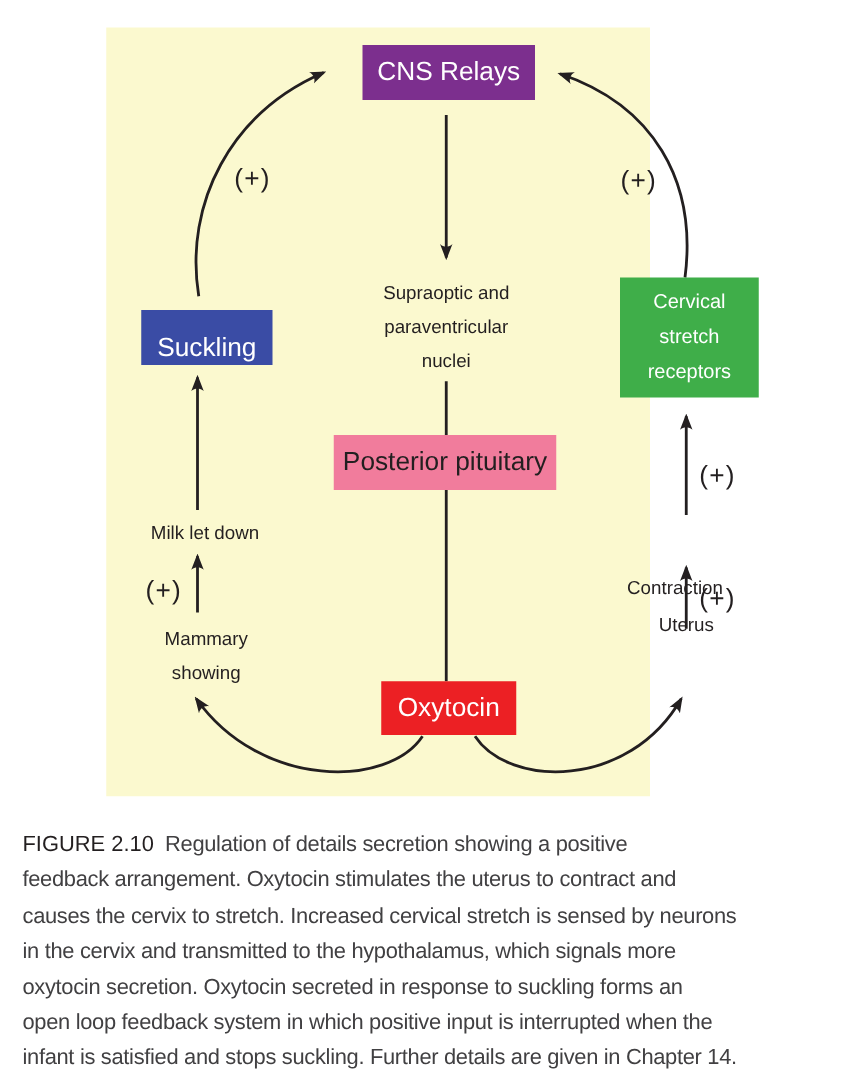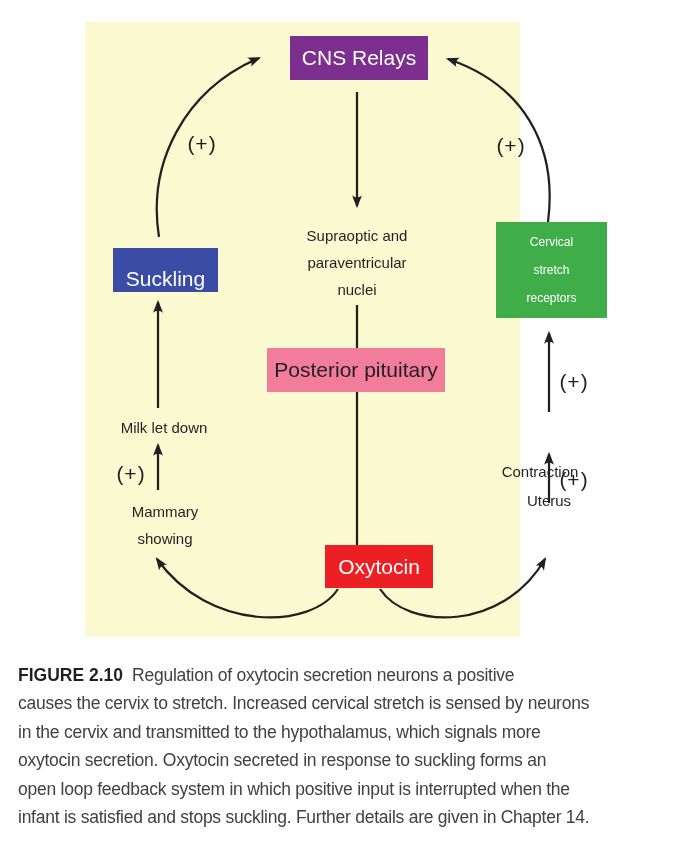--- a/index.html
+++ b/index.html
@@ -21,23 +21,23 @@
   .node {
     position: absolute; z-index: 2;
     display: flex; flex-direction: column;
     align-items: center; justify-content: center;
     text-align: center;
     font-size: 21px; line-height: 26px;
     color: #fff;
   }
   .node-cns        { left: 205px; top: 14px;  width: 138px; height: 44px; }
   .node-suckling   { left: 28px;  top: 226px; width: 105px; height: 44px; }
-  .node-cervical   { left: 411px; top: 200px; width: 111px; height: 96px; font-size: 12px; line-height: 28px; }
+  .node-cervical   { left: 411px; top: 200px; width: 111px; height: 96px; font-size: 16px; line-height: 28px; }
   .node-pituitary  { left: 182px; top: 326px; width: 178px; height: 44px; }
-  .node-oxytocin   { left: 220px; top: 523px; width: 108px; height: 43px; margin-left: 20px; }
+  .node-oxytocin   { left: 220px; top: 523px; width: 108px; height: 43px; }
   .node .ln { display: block; }
 
   .lbl {
     position: absolute; z-index: 1;
     transform: translate(-50%, -50%);
     color: #231F20; font-size: 15px; line-height: 27px;
     text-align: center; white-space: nowrap;
   }
   .lbl .ln { display: block; }
   .plus { font-size: 21px; letter-spacing: 1px; }
@@ -53,21 +53,21 @@
   .plus-right-up   { left: 489px; top: 359px; }
   .plus-right-low  { left: 489px; top: 457px; }
 
   
   .caption {
     position: absolute; left: 18px; top: 661px; width: 660px;
     font-size: 17.5px; line-height: 28.4px; color: #414042;
     letter-spacing: -0.25px;
   }
   .cap-line { white-space: nowrap; }
-  .fig-label { font-weight: bold; color: #231F20; margin-right: 9px; letter-spacing: 0; }
+  .fig-label { font-weight: normal; color: #231F20; margin-right: 9px; letter-spacing: 0; }
 </style>
 </head>
 <body>
 
 <div class="page">
 
   <div class="diagram" style="background-color: rgb(251, 249, 207);">
 
     <svg class="arrow-layer" width="537" height="615" viewBox="0 0 537 615">
       <defs>
@@ -130,22 +130,23 @@
 
     <div class="lbl plus plus-left-top">(+)</div>
     <div class="lbl plus plus-right-top">(+)</div>
     <div class="lbl plus plus-left-mid">(+)</div>
     <div class="lbl plus plus-right-up">(+)</div>
     <div class="lbl plus plus-right-low">(+)</div>
   </div>
 
   <div class="caption">
     <div class="cap-line">
-      <span class="fig-label">FIGURE 2.10</span><span>Regulation of oxytocin secretion neurons a positive</span>
+      <span class="fig-label">FIGURE 2.10</span><span>Regulation of details secretion showing a positive</span>
     </div>
+    <div class="cap-line">feedback arrangement. Oxytocin stimulates the uterus to contract and</div>
     <div class="cap-line">causes the cervix to stretch. Increased cervical stretch is sensed by neurons</div>
     <div class="cap-line">in the cervix and transmitted to the hypothalamus, which signals more</div>
     <div class="cap-line">oxytocin secretion. Oxytocin secreted in response to suckling forms an</div>
     <div class="cap-line">open loop feedback system in which positive input is interrupted when the</div>
     <div class="cap-line">infant is satisfied and stops suckling. Further details are given in Chapter 14.</div>
   </div>
 
 </div>
 
 </body></html>

